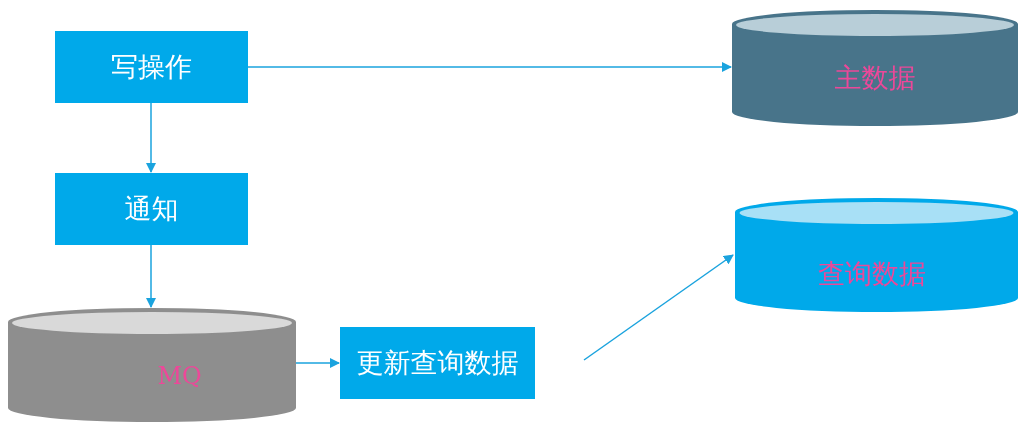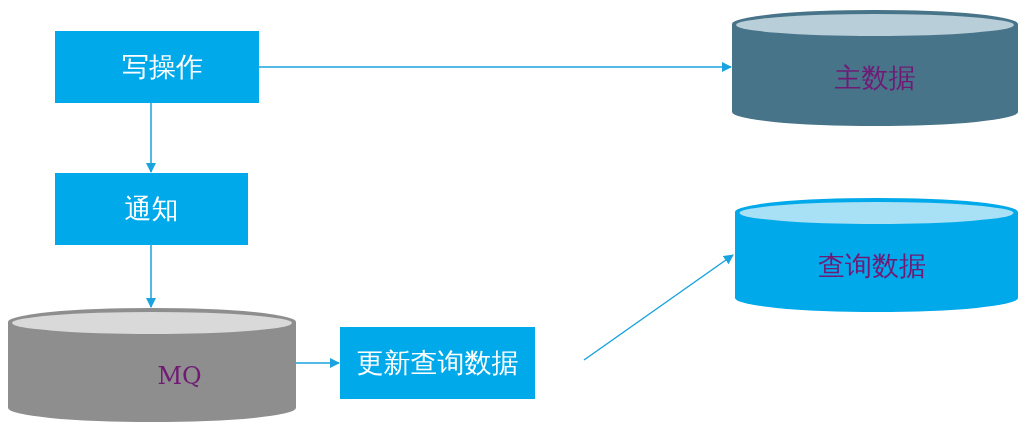--- a/index.html
+++ b/index.html
@@ -1,21 +1,21 @@
 <!DOCTYPE html>
 <html><head>
 <meta charset="utf-8">
 <style>
   html, body { margin:0; padding:0; background:#ffffff; }
   body { width:1025px; height:427px; position:relative; overflow:hidden;
          font-family: "DejaVu Serif", "Liberation Serif", serif; }
   svg { position:absolute; left:0; top:0; }
   .box { position:absolute; background:#00a9ea; color:#fff; display:flex;
          align-items:center; justify-content:center; font-size:27px; }
-  .cyl-label { position:absolute; color:#701a75; display:flex; align-items:center;
+  .cyl-label { position:absolute; color:#ec4899; display:flex; align-items:center;
                justify-content:center; font-size:27px; }
 </style>
 </head>
 <body>
 
 <svg width="1025" height="427">
   <defs>
     <marker id="arr" markerWidth="10" markerHeight="10" refX="9" refY="5" orient="auto" markerUnits="userSpaceOnUse">
       <path d="M0,0 L10,5 L0,10 z" fill="#1aa3de"></path>
     </marker>
@@ -39,29 +39,29 @@
     <ellipse cx="152" cy="323" rx="140" ry="11" fill="#d9d9d9"></ellipse>
   </g>
 
   <line x1="248" y1="67" x2="731" y2="67" stroke="#1aa3de" stroke-width="1.5" marker-end="url(#arr)"></line>
   <line x1="151" y1="103" x2="151" y2="172" stroke="#1aa3de" stroke-width="1.5" marker-end="url(#arr)"></line>
   <line x1="151" y1="245" x2="151" y2="307" stroke="#1aa3de" stroke-width="1.5" marker-end="url(#arr)"></line>
   <line x1="296" y1="363" x2="339" y2="363" stroke="#1aa3de" stroke-width="1.5" marker-end="url(#arr)"></line>
   <line x1="584" y1="360" x2="733" y2="255" stroke="#1aa3de" stroke-width="1.5" marker-end="url(#arr)"></line>
 </svg>
 
-<div class="box" style="left:55px;top:31px;width:193px;height:72px;padding-left:11px;">
+<div class="box" style="left:55px;top:31px;width:193px;height:72px;">
   <span>写操作</span>
 </div>
 
 <div class="box" style="left:55px;top:173px;width:193px;height:72px;text-align:right;">
   <span>通知</span>
 </div>
 
 <div class="box" style="left:340px;top:327px;width:195px;height:72px;">
   <span>更新查询数据</span>
 </div>
 
 <div class="cyl-label" style="left:732px;top:48px;width:286px;height:60px;">主数据</div>
 
-<div class="cyl-label" style="left:735px;top:236px;width:274px;height:60px;">查询数据</div>
+<div class="cyl-label" style="left:735px;top:244px;width:274px;height:60px;">查询数据</div>
 
 <div class="cyl-label" style="left:8px;top:346px;width:343px;height:60px;font-size:24px;">MQ</div>
 
 </body></html>

